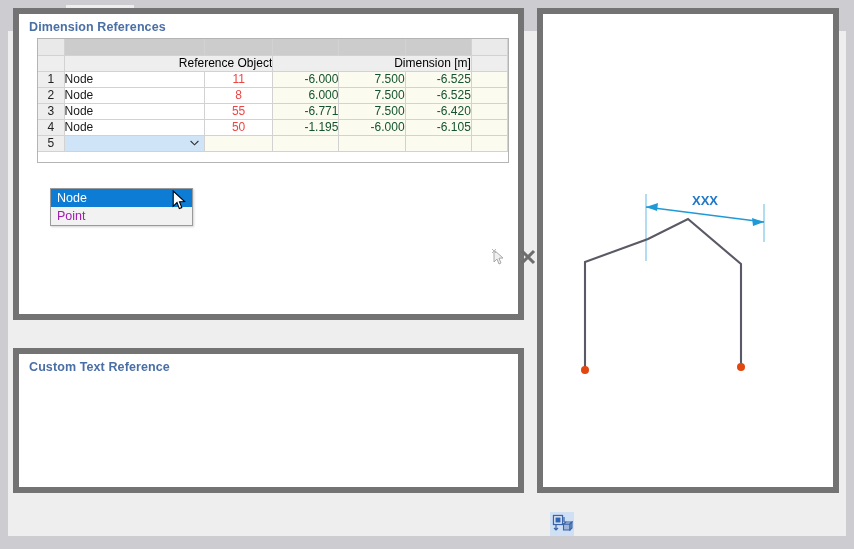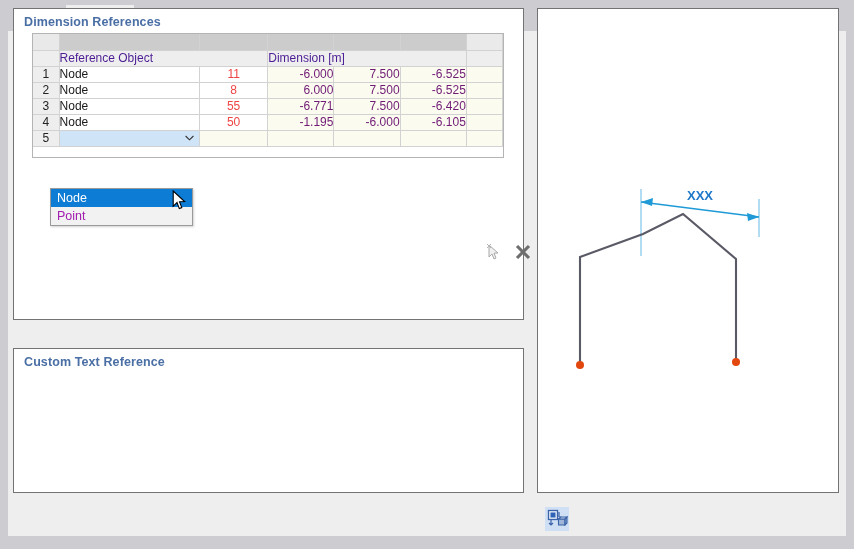--- a/index.html
+++ b/index.html
@@ -84,21 +84,21 @@
     position: absolute;
     left: 846px; top: 31px;
     width: 8px; height: 505px;
     background: #cdcdd1;
   }
 
   
   .group {
     position: absolute;
     background: #ffffff;
-    border: 1px solid #737373;
+    border: 6px solid #737373;
     box-sizing: border-box;
   }
   .group-title {
     position: absolute;
     left: 10px;
     top: 6px;
     font-size: 12.5px;
     font-weight: bold;
     color: #4a6fa5;
     letter-spacing: 0.1px;
@@ -149,23 +149,23 @@
   .hdr-band {
     background: #cccccc;
     height: 7px;
   }
   .hdr-band td { background: #cccccc; height: 7px; border-bottom: 1px solid #d2d2d2; }
   .hdr-band td.rownum-corner { background: #e9e9e9; }
   .hdr-band td.blankcol { background: #eaeaea; }
 
   .hdr {
     background: #eeeeee;
-    text-align: left;
+    text-align: right;
     font-size: 12px;
-    color: #4c1d95;
+    color: #000000;
     height: 17px;
   }
   .hdr.rownum-corner { background: #eeeeee; }
   .col-rownum { width: 26px; }
   .col-type   { width: 140px; }
   .col-no     { width: 68px; }
   .col-x      { width: 66px; }
   .col-y      { width: 66px; }
   .col-z      { width: 66px; }
   .col-pad    { width: 36px; }
@@ -184,21 +184,21 @@
   }
   td.cell-no {
     background: #ffffff;
     text-align: center;
     color: #ef4444;
   }
   td.cell-coord {
     background: #fbfbf0;
     text-align: right;
     padding-right: 6px;
-    color: #701a75;
+    color: #14532d;
   }
   td.cell-pad {
     background: #fbfbf0;
   }
   tr.row-editing td.cell-no,
   tr.row-editing td.cell-coord,
   tr.row-editing td.cell-pad {
     background: #fbfbf0;
   }
   tr.row-editing td.cell-no { background: #fbfbf0; }

